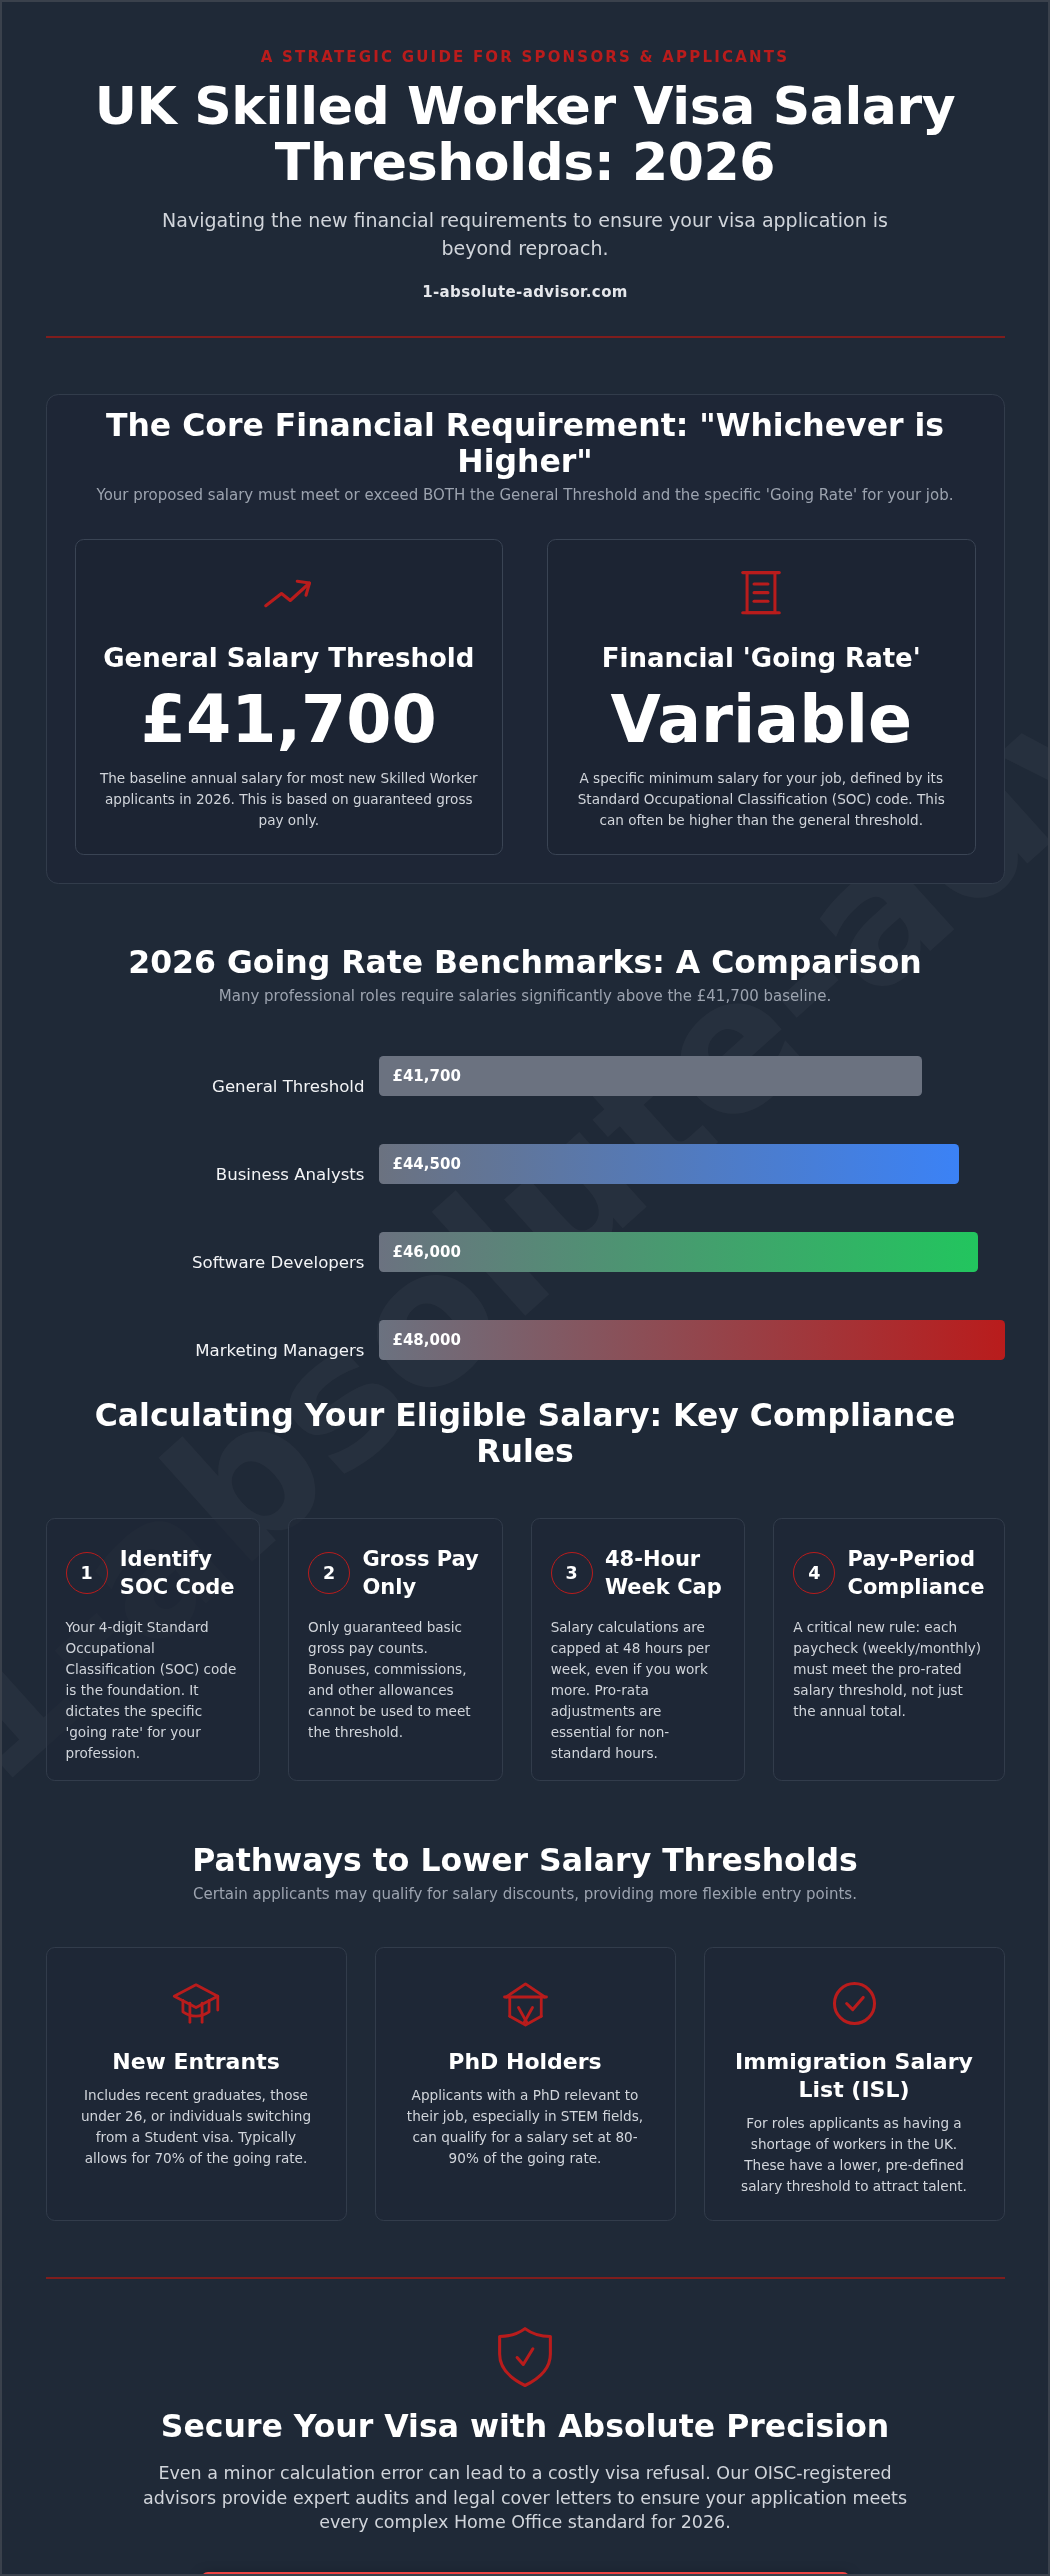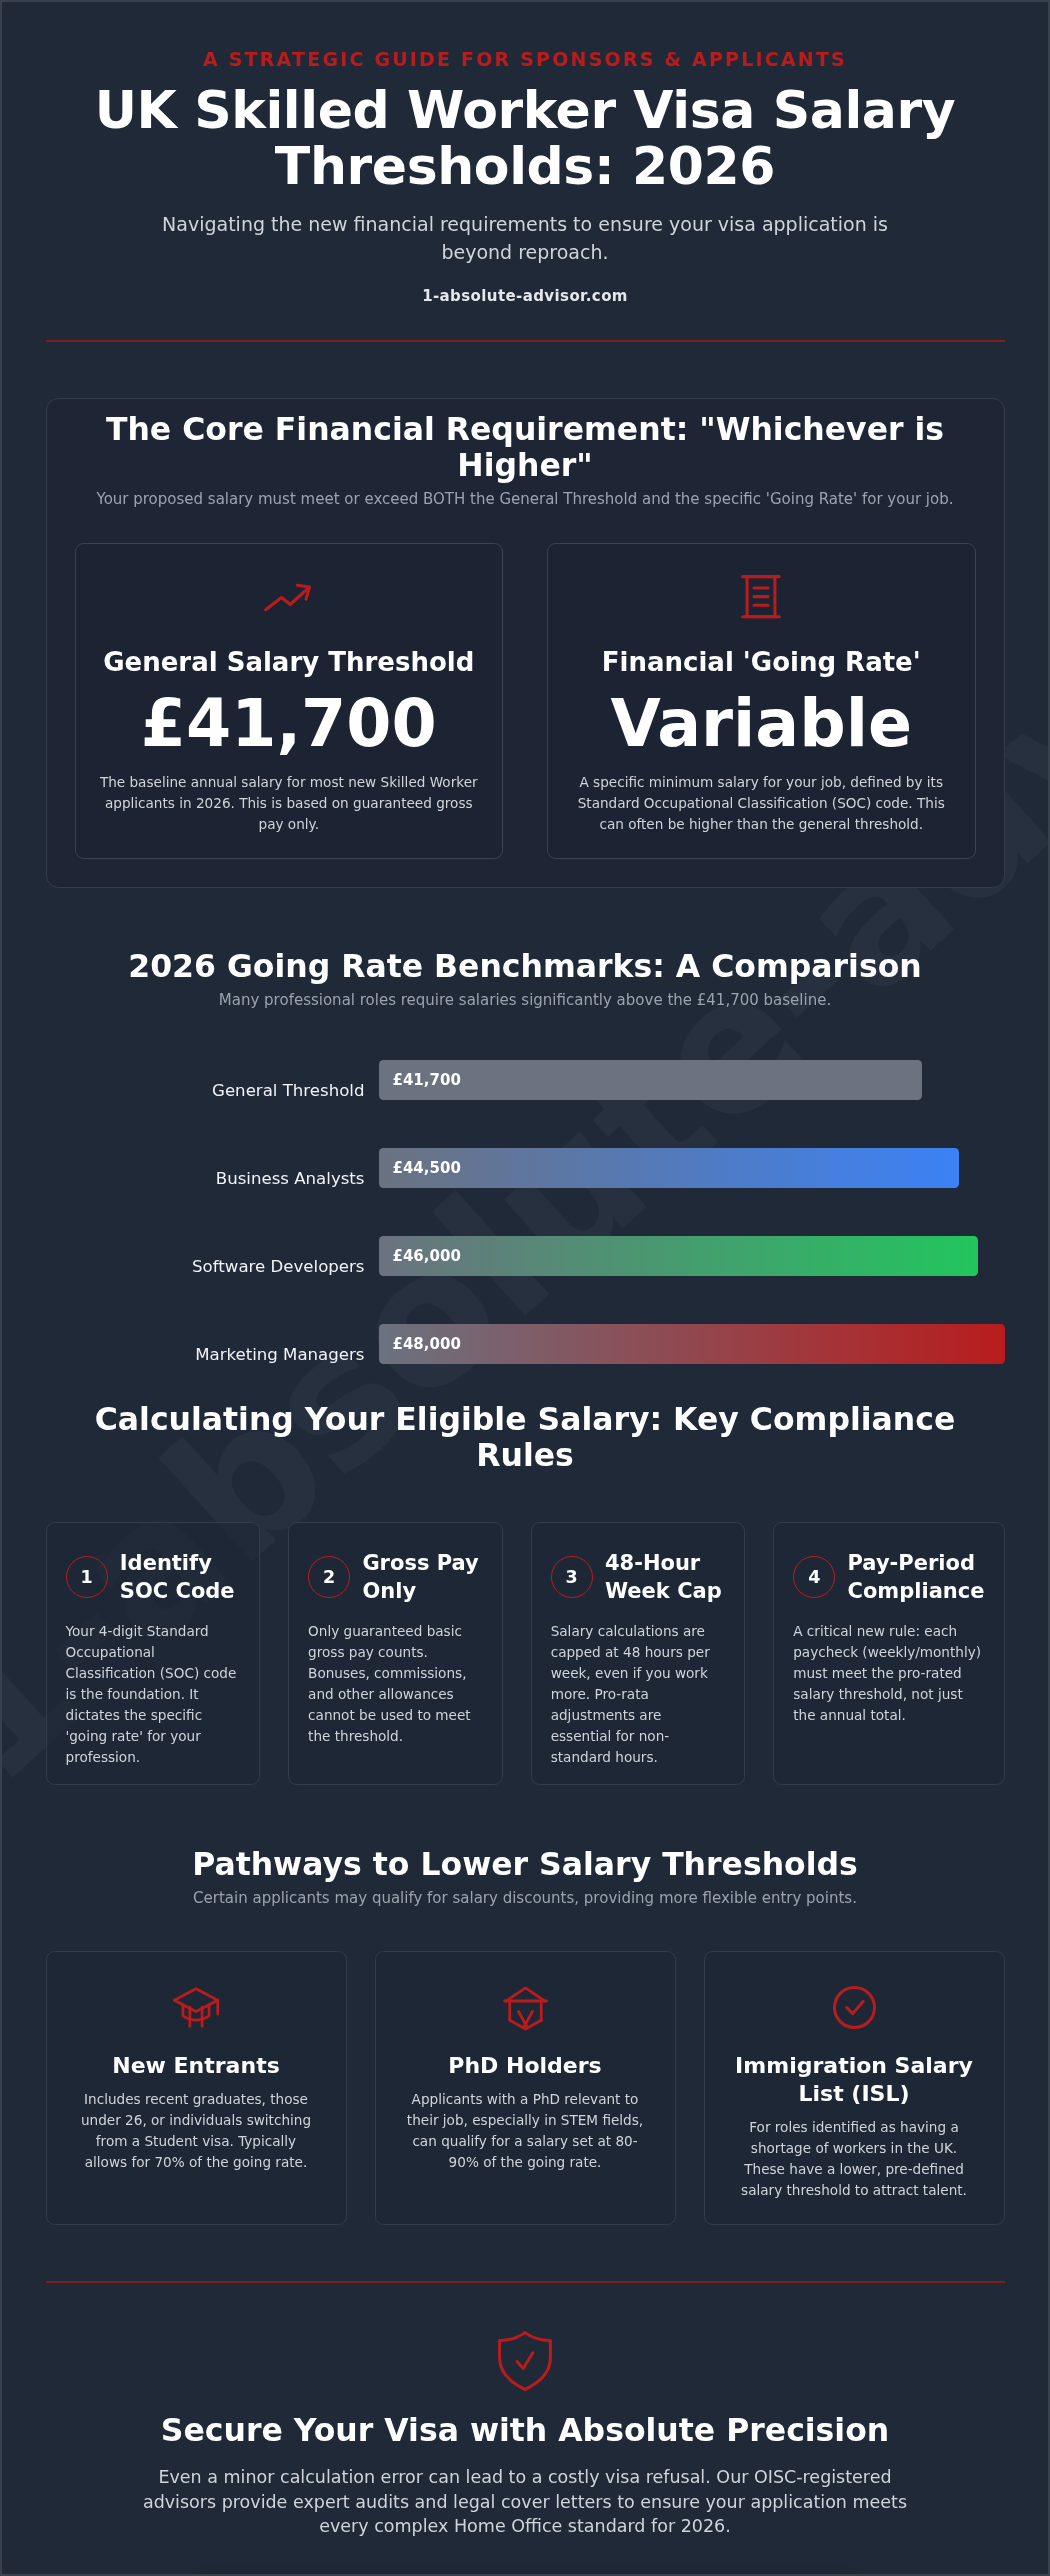--- a/index.html
+++ b/index.html
@@ -13,21 +13,21 @@
     position: absolute; left: -262px; top: 1094px; width: 1663px;
     transform: rotate(-42deg); transform-origin: center;
     font-family: "DejaVu Sans", sans-serif; font-weight: bold; font-size: 184px;
     color: rgba(255,255,255,0.035); white-space: nowrap; text-align: center;
     pointer-events: none; z-index: 0; line-height: 1;
   }
   .content { position: relative; z-index: 1; width: 959px; margin: 0 auto; }
   .center { text-align: center; }
 
   
-  .tagline { margin-top: 46px; font-size: 19px; font-weight: bold; letter-spacing: 2.2px; color: #b91c1c; text-transform: uppercase; }
+  .tagline { margin-top: 46px; font-size: 15px; font-weight: bold; letter-spacing: 2.2px; color: #b91c1c; text-transform: uppercase; }
   .main-title { margin-top: 12.3px; font-size: 52px; font-weight: bold; line-height: 56px; letter-spacing: -0.4px; font-family: "DejaVu Sans", sans-serif; }
   .subtitle { margin: 15.8px auto 0; width: 788px; font-size: 19px; line-height: 28px; color: #d1d5db; }
   .domain { margin-top: 21px; font-size: 15px; font-weight: bold; color: #e5e7eb; letter-spacing: 0.4px; }
   .divider { height: 1.8px; background: #7f1d1d; margin-top: 35px; }
 
   
   .core-card { margin-top: 56px; border: 0.9px solid #323c4b; border-radius: 12.3px; background: #1e2636; padding: 12px 28px 28px; }
   .section-title { font-size: 31.5px; font-weight: bold; line-height: 36px; }
   .section-sub { font-size: 15px; color: #9ca3af; margin-top: 7px; }
   .core-grid { display: flex; gap: 44px; margin-top: 35px; }
@@ -218,21 +218,21 @@
           <p>Applicants with a PhD relevant to their job, especially in STEM fields, can qualify for a salary set at 80-90% of the going rate.</p>
         </div>
         <div class="path-card">
           <div class="icon">
             <svg width="47" height="47" viewBox="0 0 54 54" fill="none" stroke="#b91c1c" stroke-width="3.5" stroke-linecap="round" stroke-linejoin="round">
               <circle cx="27" cy="27" r="23"></circle>
               <polyline points="18,27 25,34 37,20"></polyline>
             </svg>
           </div>
           <h4>Immigration Salary List (ISL)</h4>
-          <p>For roles identified as having a shortage of workers in the UK. These have a lower, pre-defined salary threshold to attract talent.</p>
+          <p>For roles applicants as having a shortage of workers in the UK. These have a lower, pre-defined salary threshold to attract talent.</p>
         </div>
       </div>
     </section>
 
     <div class="divider2"></div>
     <section class="cta">
       <div style="display:flex;justify-content:center;">
         <svg width="58" height="63" viewBox="0 0 66 72" fill="none" stroke="#b91c1c" stroke-width="3.5" stroke-linejoin="round" stroke-linecap="round">
           <path d="M33,3 Q45,12 62,12 V32 Q62,54 33,68 Q4,54 4,32 V12 Q21,12 33,3 Z"></path>
           <polyline points="24,36 31,44 42,26"></polyline>

